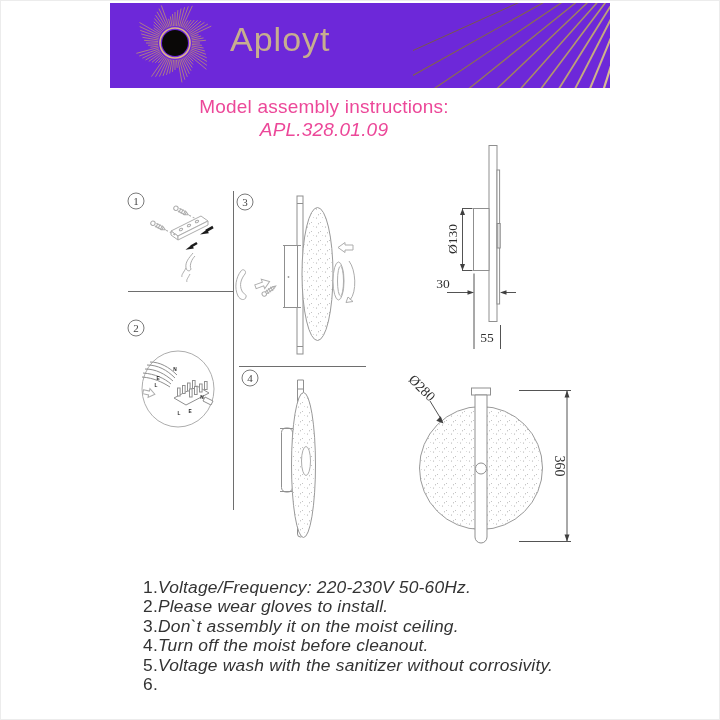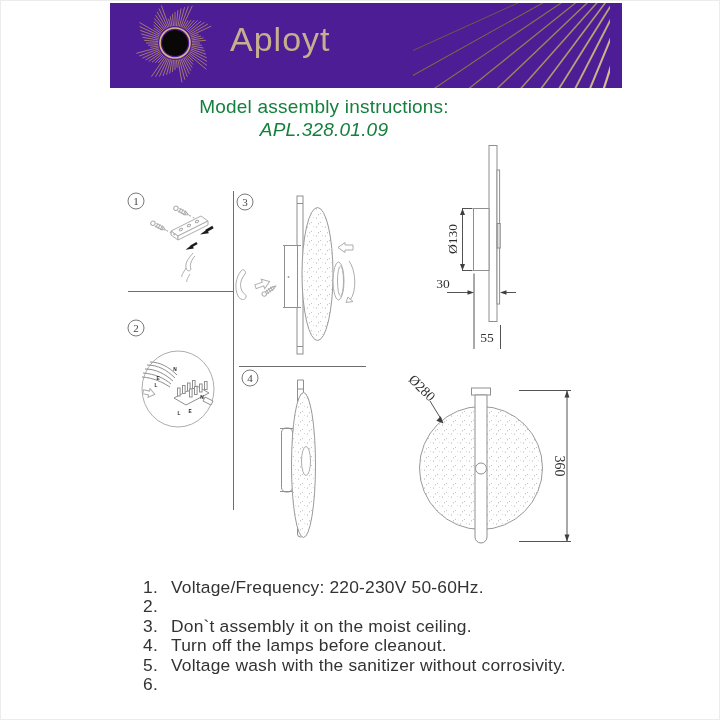--- a/index.html
+++ b/index.html
@@ -4,32 +4,32 @@
 <style>
   html,body{margin:0;padding:0;}
   body{
     width:720px;height:720px;position:relative;background:#ffffff;
     font-family:"Liberation Sans",sans-serif;overflow:hidden;
     box-shadow:inset 0 0 0 1px #ececec;
   }
   
   .banner{
     position:absolute;left:110px;top:3px;width:500px;height:85px;
-    background:#4c1d95;overflow:hidden;padding-left:12px;
+    background:#6d28d9;overflow:hidden;
   }
   .banner svg{position:absolute;left:0;top:0;}
   .brand{
     position:absolute;left:120px;top:17px;
     font-size:34px;font-weight:400;letter-spacing:1px;
     color:#c7ae8f;font-family:"Liberation Sans",sans-serif;
   }
   
   .title1,.title2{
     position:absolute;left:0;width:648px;text-align:center;
-    color:#15803d;font-size:19px;letter-spacing:.2px;
+    color:#ec4899;font-size:19px;letter-spacing:.2px;
   }
   .title1{top:96px;}
   .title2{top:119px;font-style:italic;}
   
   #diagram{position:absolute;left:0;top:0;}
   .divider{stroke:#6e6e6e;stroke-width:1;}
   .g-line{stroke:#8f8f8f;fill:none;stroke-width:1;}
   .g-fill{stroke:#8f8f8f;fill:#fff;stroke-width:1;}
   .g-light{stroke:#adadad;fill:none;stroke-width:1;}
   .g-lightfill{stroke:#adadad;fill:#fff;stroke-width:1;}
@@ -41,21 +41,21 @@
   .tlabel{font-size:4.8px;font-weight:700;fill:#222;text-anchor:middle;font-family:"Liberation Sans",sans-serif;}
   .blackarrow{fill:#1c1c1c;stroke:none;}
   .blackline{stroke:#1c1c1c;stroke-width:2.6;fill:none;}
   
   .instructions{
     position:absolute;left:133px;top:578px;width:500px;
     color:#333;font-size:17.4px;line-height:19.4px;letter-spacing:.2px;
   }
   .inst-row{display:flex;}
   .inst-num{width:25px;text-align:right;flex:0 0 25px;}
-  .inst-text{margin-left:13px;white-space:nowrap;}
+  .inst-text{white-space:nowrap;font-style:italic;}
 </style>
 </head>
 <body>
 
 <div class="banner">
   <svg id="banner-svg" width="500" height="85" viewBox="0 0 500 85">
     <defs>
       <clipPath id="fanclip">
           <rect x="303" y="0" width="197" height="85"></rect>
         </clipPath>
@@ -345,28 +345,29 @@
   </g>
 </svg>
 
 <div class="instructions">
   <div class="inst-row">
     <span class="inst-num">1.</span>
     <span class="inst-text">Voltage/Frequency: 220-230V 50-60Hz.</span>
   </div>
   <div class="inst-row">
     <span class="inst-num">2.</span>
+    <span class="inst-text">Please wear gloves to install.</span>
   </div>
   <div class="inst-row">
     <span class="inst-num">3.</span>
     <span class="inst-text">Don`t assembly it on the moist ceiling.</span>
   </div>
   <div class="inst-row">
     <span class="inst-num">4.</span>
-    <span class="inst-text">Turn off the lamps before cleanout.</span>
+    <span class="inst-text">Turn off the moist before cleanout.</span>
   </div>
   <div class="inst-row">
     <span class="inst-num">5.</span>
     <span class="inst-text">Voltage wash with the sanitizer without corrosivity.</span>
   </div>
   <div class="inst-row">
     <span class="inst-num">6.</span>
   </div>
 </div>
 

